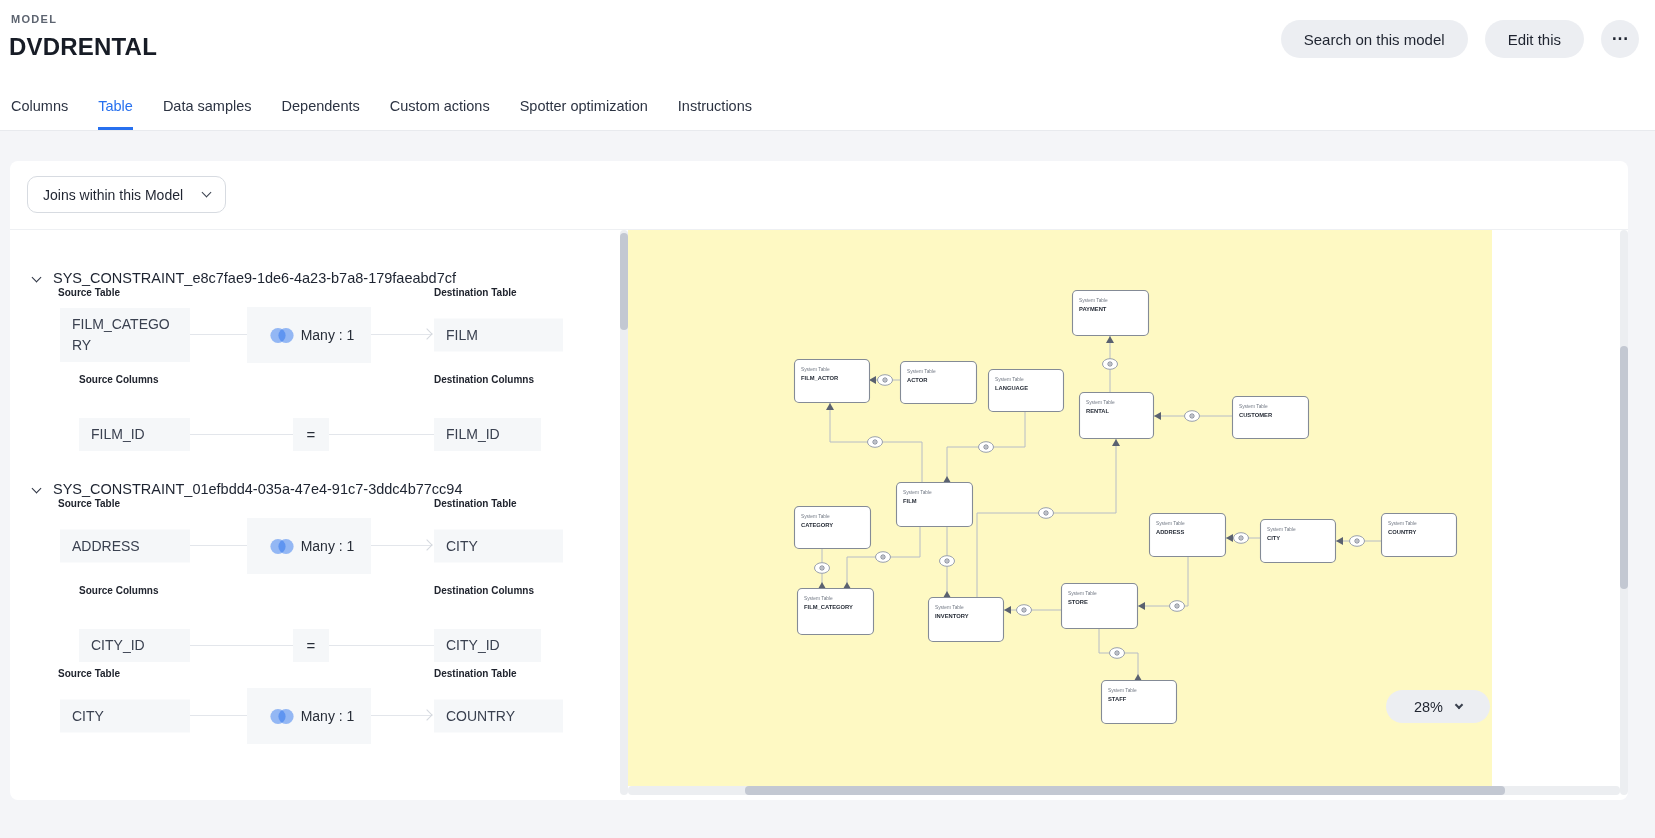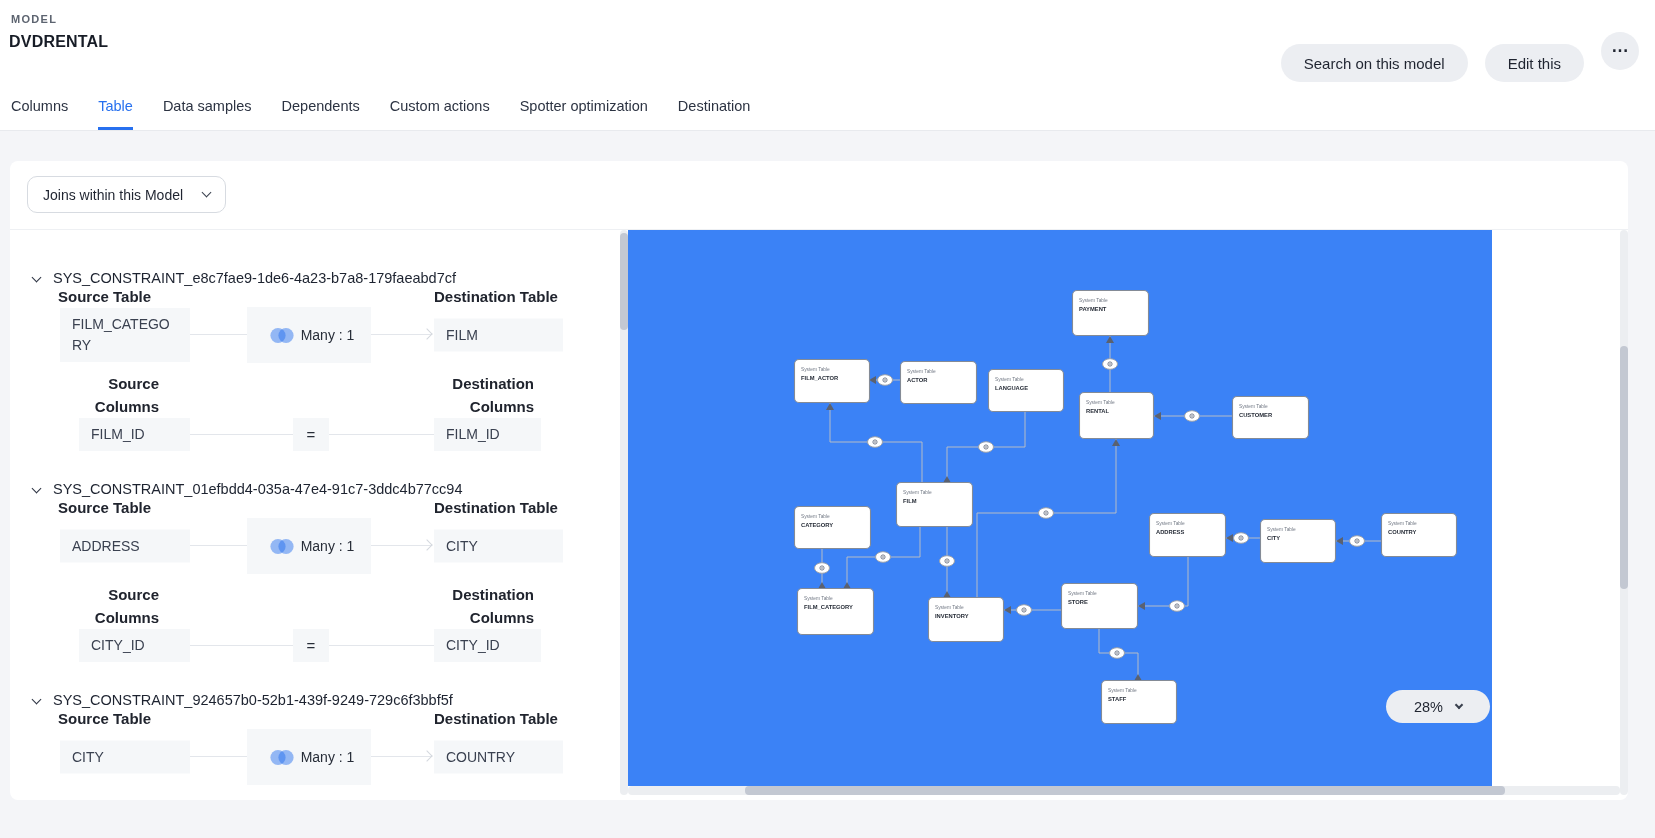--- a/index.html
+++ b/index.html
@@ -4,25 +4,25 @@
 <style>
   * { margin:0; padding:0; box-sizing:border-box; }
   html,body { width:1655px; height:838px; overflow:hidden;
     font-family:"Liberation Sans", sans-serif; background:#f4f5f8; color:#1f2430; }
 
   
   .header { position:absolute; left:0; top:0; width:1655px; height:131px;
     background:#ffffff; border-bottom:1px solid #e8eaee; }
   .kicker { position:absolute; left:11px; top:13px; font-size:11px; letter-spacing:1.3px;
     color:#5d6470; font-weight:bold;text-align:center; }
-  .page-title { position:absolute; left:9px; top:33px; font-size:16px; font-weight:bold;
+  .page-title { position:absolute; left:9px; top:33px; font-size:24px; font-weight:bold;
     color:#171c26; letter-spacing:.2px; }
   .header-actions { position:absolute; right:16px; top:20px; display:flex; gap:17px; align-items:center; }
   .pill-btn { height:38px; border:none; border-radius:19px; background:#eceef2;
-    padding:0 23px; font-size:15px; color:#1f2430; font-family:inherit; cursor:pointer; white-space:nowrap;margin-top:24px; }
+    padding:0 23px; font-size:15px; color:#1f2430; font-family:inherit; cursor:pointer; white-space:nowrap; }
   .more-btn { width:38px; height:38px; border:none; border-radius:50%; background:#eceef2;
     font-size:17px; color:#1f2430; cursor:pointer; line-height:38px; text-align:center; font-weight:bold; }
   .tabs { position:absolute; left:11px; bottom:0; display:flex; gap:30px; }
   .tab { font-size:14.5px; color:#2c3342; padding-bottom:13px; cursor:pointer; border-bottom:3px solid transparent; }
   .tab.active { color:#2770ef; border-bottom-color:#2770ef; }
 
   
   .card { position:absolute; left:10px; top:161px; width:1618px; height:639px;
     background:#ffffff; border-radius:8px; overflow:hidden; }
   .toolbar { position:absolute; left:0; top:0; width:100%; height:68px; }
@@ -36,42 +36,42 @@
   
   .joins-pane { position:absolute; left:0; top:69px; width:610px; height:556px;
     overflow:hidden; padding:10px 24px 0 23px; }
   .join-group { margin-bottom:25px; }
   .join-head { display:flex; align-items:center; gap:13px; height:20px; cursor:pointer;margin-top:28px; }
   .join-head .chev { border-color:#2c3342; margin-top:-2px; }
   .join-name { font-size:14.5px; color:#1d2330; }
   .join-body { margin-left:25px; margin-top:18px; width:505px; }
   .row { position:relative; }
   .row-tables { height:58px; margin-bottom:6px; }
-  .tbl-label { position:absolute; font-size:15px; font-weight:bold; color:#20242e; line-height:1.55;text-align:right; }
+  .tbl-label { position:absolute; font-size:10px; font-weight:bold; color:#20242e; line-height:1.55; }
   .vcenter { top:50%; transform:translateY(-50%); }
   .val-box { position:absolute; background:#f5f7f9; color:#3a4150; font-size:14px;
     padding:6px 12px; line-height:1.5; word-break:break-all; }
   .venn-box { position:absolute; left:189px; width:124px; height:56px; background:#f5f7f9;
     display:flex; flex-direction:row; align-items:center; justify-content:center; gap:1px; }
   .venn-box svg { display:block; }
   .cardinality { font-size:14px; color:#272d38; }
   .hline { position:absolute; height:0; border-top:1.5px solid #e3e6eb; }
   .hline.arrowed:after { content:''; position:absolute; right:1px; top:-4.7px; width:7px; height:7px;
     border-top:1.5px solid #d4d8de; border-right:1.5px solid #d4d8de; transform:rotate(45deg); }
   .row-collabels { height:46px; margin-bottom:2px; }
   .row-cols { height:33px; }
   .eq-box { position:absolute; left:235px; width:36px; height:33px; background:#f5f7f9;
     display:flex; align-items:center; justify-content:center; font-size:15px; color:#272d38; top:0; }
 
   
   .sb-track-v { position:absolute; background:#eceef1; border-radius:4px; }
   .sb-thumb { position:absolute; background:#c3c8d2; border-radius:4px; }
 
   
-  .diagram-pane { position:absolute; left:618px; top:69px; width:864px; height:556px; background:#3b82f6; }
+  .diagram-pane { position:absolute; left:618px; top:69px; width:864px; height:556px; background:#fef9c3; }
   .zoom-pill { position:absolute; left:758px; top:460px; width:104px; height:33px; border:none;
     border-radius:17px; background:#eceef2; display:flex; align-items:center; justify-content:center;
     gap:13px; font-size:14.5px; color:#1f2430; font-family:inherit; cursor:pointer; }
   .zoom-pill .chev { border-width:2px; width:6px; height:6px; }
 </style>
 </head>
 <body>
 
 <div class="header">
   <div class="kicker">MODEL</div>
@@ -81,21 +81,21 @@
     <button class="pill-btn">Edit this</button>
     <button class="more-btn">⋯</button>
   </div>
   <div class="tabs">
       <div class="tab">Columns</div>
       <div class="tab active">Table</div>
       <div class="tab">Data samples</div>
       <div class="tab">Dependents</div>
       <div class="tab">Custom actions</div>
       <div class="tab">Spotter optimization</div>
-      <div class="tab">Destination</div>
+      <div class="tab">Instructions</div>
     </div>
 </div>
 
 <div class="card">
   <div class="toolbar">
     <div class="filter-dd">
       <span>Joins within this Model</span>
       <span class="chev"></span>
     </div>
   </div>
@@ -170,24 +170,20 @@
           <div class="hline" style="left:132px; width:103px; top:16px;"></div>
           <div class="eq-box">=</div>
           <div class="hline" style="left:271px; width:105px; top:16px;"></div>
           <div class="val-box" style="left:376px; width:107px; top:0;">CITY_ID</div>
         </div>
       </div>
     </div>
   </div>
 
   <div class="join-group">
-    <div class="join-head">
-      <span class="chev"></span>
-      <span class="join-name">SYS_CONSTRAINT_924657b0-52b1-439f-9249-729c6f3bbf5f</span>
-    </div>
     <div class="join-body">
       <div class="row row-tables">
         <div class="tbl-label" style="left:0; top:-21px;">Source Table</div>
         <div class="tbl-label" style="left:376px; top:-21px;">Destination Table</div>
         <div class="val-box vcenter" style="left:2px; width:130px;">CITY</div>
         <div class="hline" style="left:132px; width:57px; top:28px;"></div>
         <div class="venn-box vcenter">
           <svg width="36" height="17" viewBox="0 0 36 17">
             <circle cx="14" cy="8.5" r="7.6" fill="rgba(39,112,239,0.48)"></circle>
             <circle cx="22" cy="8.5" r="7.6" fill="rgba(39,112,239,0.48)"></circle>

